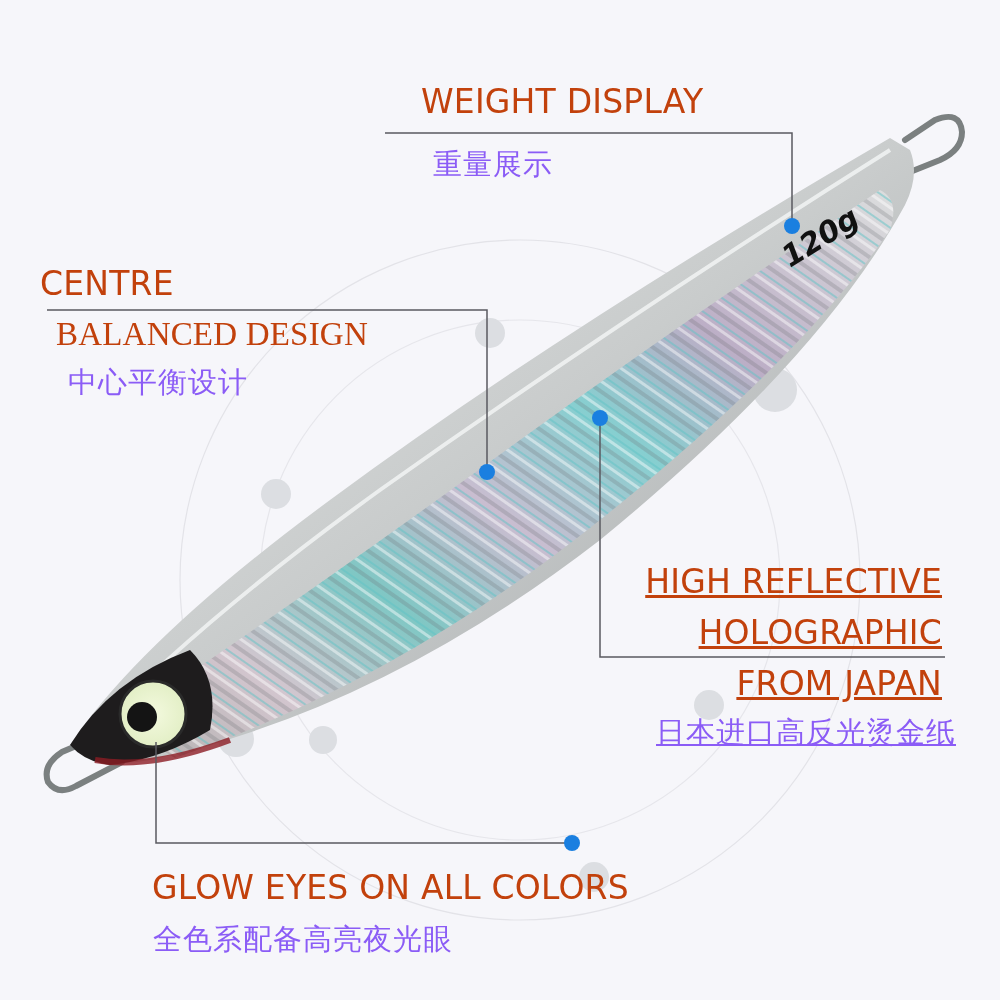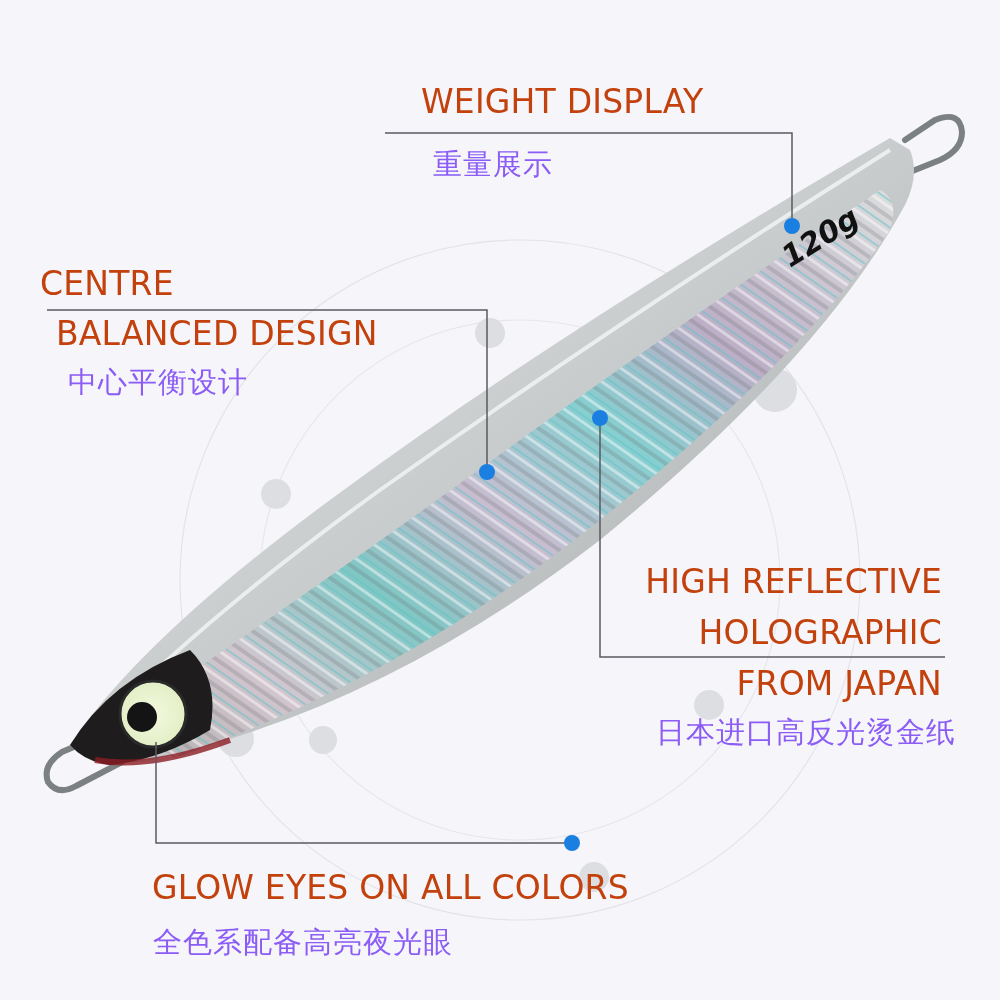--- a/index.html
+++ b/index.html
@@ -1,21 +1,21 @@
 <!DOCTYPE html>
 <html><head>
 <meta charset="utf-8">
 <style>
   html,body{margin:0;padding:0;}
   body{width:1000px;height:1000px;overflow:hidden;background:#f6f6fa;font-family:"DejaVu Sans","Liberation Sans",sans-serif;color:#2f2f33;position:relative;}
   .canvas{position:absolute;left:0;top:0;width:1000px;height:1000px;}
   .label{position:absolute;white-space:nowrap;font-weight:500;letter-spacing:0.2px;}
   .en{font-size:33px;line-height:44px;color:#c2410c;}
   .cn{font-size:29px;line-height:40px;color:#8b5cf6;letter-spacing:1px;}
-  .right{text-align:left;}
+  .right{text-align:left;text-decoration:underline;}
 </style>
 </head>
 <body>
 
 <div class="canvas">
 
   <svg width="1000" height="1000" style="position:absolute;left:0;top:0;">
     <circle cx="520" cy="580" r="340" fill="none" stroke="#e3e3e8" stroke-width="1.2"></circle>
     <circle cx="520" cy="580" r="260" fill="none" stroke="#e6e6eb" stroke-width="1.2"></circle>
     <circle cx="490" cy="333" r="15" fill="#dcdee2"></circle>
@@ -87,24 +87,24 @@
     <circle cx="600" cy="418" r="8" fill="#1a7fe0"></circle>
 
     <polyline points="156,742 156,843 572,843" fill="none" stroke="#5a5a60" stroke-width="1.5"></polyline>
     <circle cx="572" cy="843" r="8" fill="#1a7fe0"></circle>
   </svg>
 
   <div class="label en" style="left:421px;top:80px;">WEIGHT DISPLAY</div>
   <div class="label cn" style="left:433px;top:144px;">重量展示</div>
 
   <div class="label en" style="left:40px;top:262px;">CENTRE</div>
-  <div class="label en" style="left:56px;top:312px;">BALANCED DESIGN</div>
+  <div class="label en" style="left:56px;top:312px;font-family:Liberation Serif, serif;">BALANCED DESIGN</div>
   <div class="label cn" style="left:60px;top:362px;margin-left:8px;">中心平衡设计</div>
 
   <div class="label en right" style="right:58px;top:560px;">HIGH REFLECTIVE</div>
   <div class="label en right" style="right:58px;top:662px;">FROM JAPAN</div>
   <div class="label en right" style="right:58px;top:611px;">HOLOGRAPHIC</div>
   <div class="label cn right" style="right:44px;top:712px;">日本进口高反光烫金纸</div>
 
   <div class="label en" style="left:152px;top:866px;">GLOW EYES ON ALL COLORS</div>
-  <div class="label cn" style="left:153px;top:922px;">全色系配备高亮夜光眼</div>
+  <div class="label cn" style="left:153px;top:922px;font-family:Liberation Mono, monospace;">全色系配备高亮夜光眼</div>
 
 </div>
 
 </body></html>

